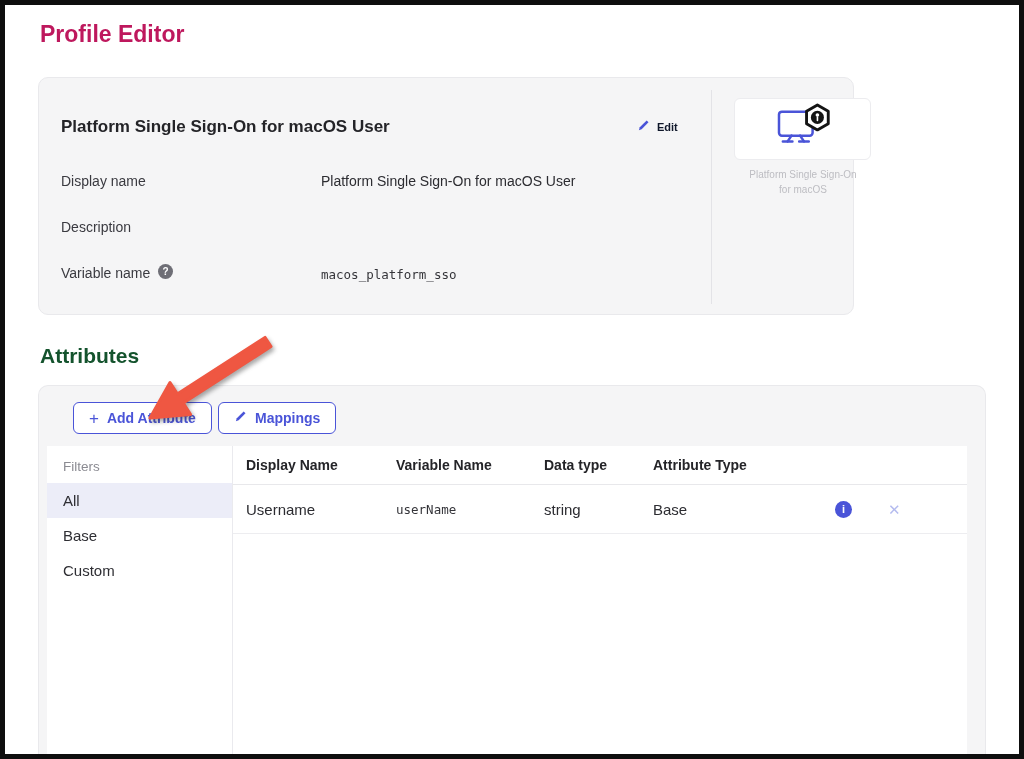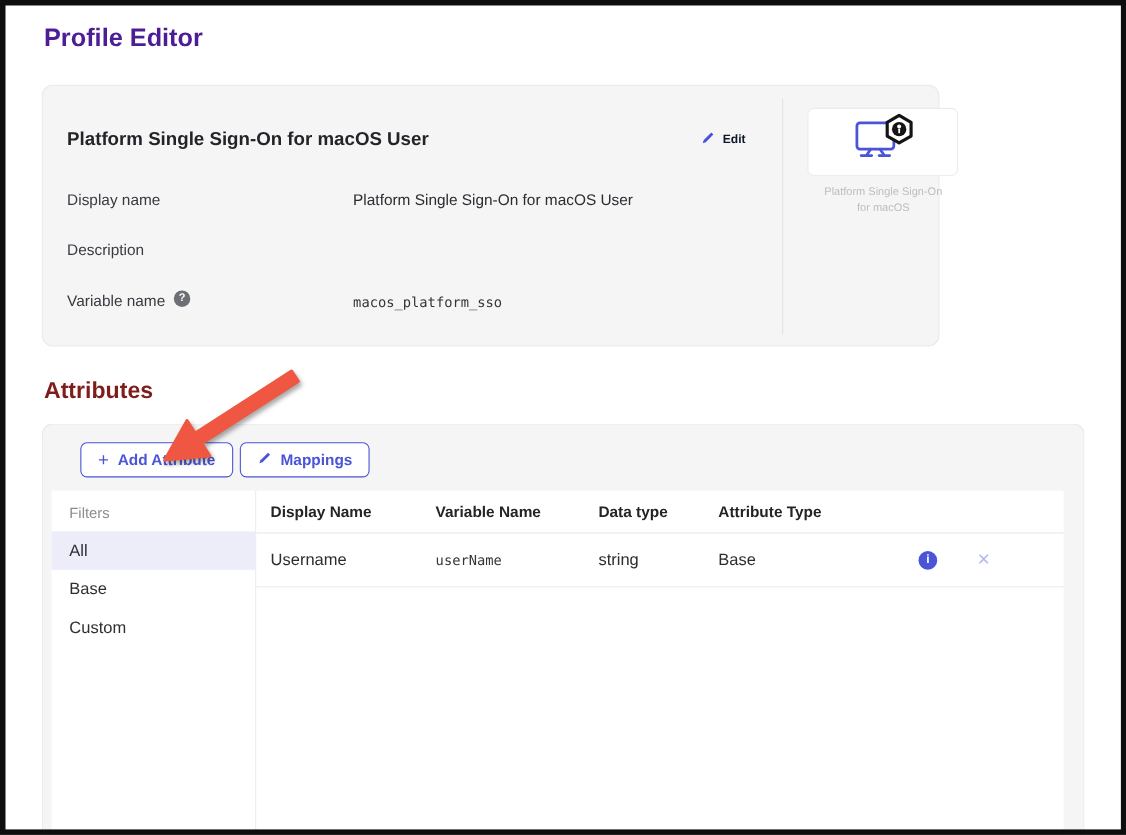--- a/index.html
+++ b/index.html
@@ -3,21 +3,21 @@
 <meta charset="utf-8">
 <style>
   * { margin:0; padding:0; box-sizing:border-box; }
   body { background:#fff; }
   .screen {
     position:relative; width:1024px; height:759px; background:#ffffff;
     font-family:"Liberation Sans", sans-serif; overflow:hidden; color:#2c2c31;
   }
   .frame { position:absolute; inset:0; border:5px solid #0e0e0e; z-index:90; pointer-events:none; }
 
-  .page-title { position:absolute; left:40px; top:21px; font-size:23px; font-weight:700; color:#4c1d95; }
+  .page-title { position:absolute; left:40px; top:21px; font-size:23px; font-weight:700; color:#be185d; }
 
   
   .profile-card { position:absolute; left:38px; top:77px; width:816px; height:238px;
     background:#f5f5f6; border:1px solid #e9e9ec; border-radius:10px; }
   .card-divider { position:absolute; left:672px; top:12px; height:214px; width:1px; background:#e3e3e7; }
   .card-title { position:absolute; left:22px; top:39px; font-size:17px; font-weight:700; color:#242428; }
   .edit-link { position:absolute; left:598px; top:41px; display:flex; align-items:center; gap:7px;
     color:#0f172a; font-weight:700; font-size:11px; cursor:pointer; }
   .f-label { position:absolute; left:22px; font-size:14px; color:#3a3a40; }
   .f-value { position:absolute; left:282px; font-size:14px; color:#2c2c31; }
@@ -26,21 +26,21 @@
   .help-icon { position:absolute; left:119px; top:186px; width:15px; height:15px; border-radius:50%;
     background:#6e6e76; color:#fff; font-size:10px; font-weight:700;
     display:flex; align-items:center; justify-content:center; cursor:pointer; }
 
   .li-card { position:absolute; left:695px; top:20px; width:137px; height:62px; background:#fff;
     border:1px solid #ececef; border-radius:6px; display:flex; align-items:center; justify-content:center; }
   .li-caption { position:absolute; left:652px; top:89px; width:224px; text-align:center;
     font-size:10px; line-height:15px; color:#bdbdc2; }
 
   
-  .attributes-heading { position:absolute; left:40px; top:344px; font-size:21px; font-weight:700; color:#7f1d1d; }
+  .attributes-heading { position:absolute; left:40px; top:344px; font-size:21px; font-weight:700; color:#14532d; }
   .attr-section { position:absolute; left:38px; top:385px; width:948px; height:374px;
     background:#f5f5f6; border:1px solid #e9e9ec; border-bottom:none; border-radius:10px 10px 0 0; }
   .btn { position:absolute; top:16px; height:32px; display:inline-flex; align-items:center; gap:8px;
     background:#fff; border:1px solid #4a54d8; border-radius:6px; color:#4a54d8;
     font-weight:700; font-size:14px; padding:0 15px; cursor:pointer; }
   .btn-add { left:34px; }
   .btn-mappings { left:179px; }
   .plus-glyph { font-size:17px; font-weight:400; line-height:1; }
 
   .filters-panel { position:absolute; left:8px; top:60px; width:186px; bottom:0; background:#fff;

